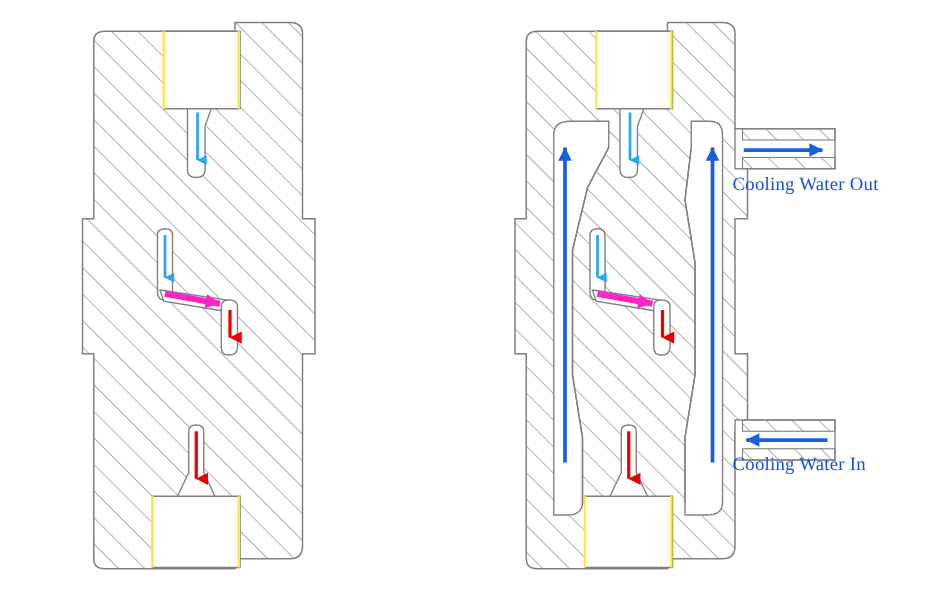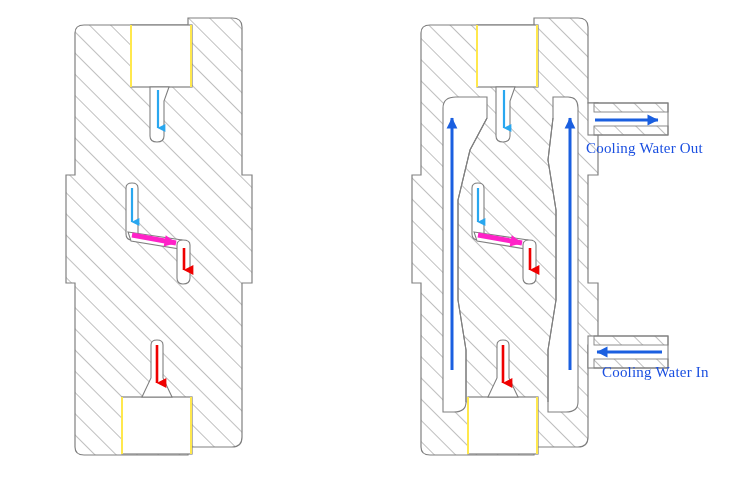--- a/index.html
+++ b/index.html
@@ -170,15 +170,15 @@
 
     <line x1="452" y1="370" x2="452" y2="118" stroke="#1a5fe0" stroke-width="3" marker-end="url(#mBlue)"></line>
     <line x1="570" y1="370" x2="570" y2="118" stroke="#1a5fe0" stroke-width="3" marker-end="url(#mBlue)"></line>
     <line x1="595" y1="120" x2="658" y2="120" stroke="#1a5fe0" stroke-width="3" marker-end="url(#mBlue)"></line>
     <line x1="662" y1="352" x2="597" y2="352" stroke="#1a5fe0" stroke-width="3" marker-end="url(#mBlue)"></line>
   </g>
 </svg>
 
 <div class="lbl" style="left:586px;top:140px;">Cooling Water Out</div>
 
-<div class="lbl" style="left:602px;top:364px;">Cooling Water In</div>
+<div class="lbl" style="left:586px;top:364px;">Cooling Water In</div>
 
 </div>
 
 </body></html>

